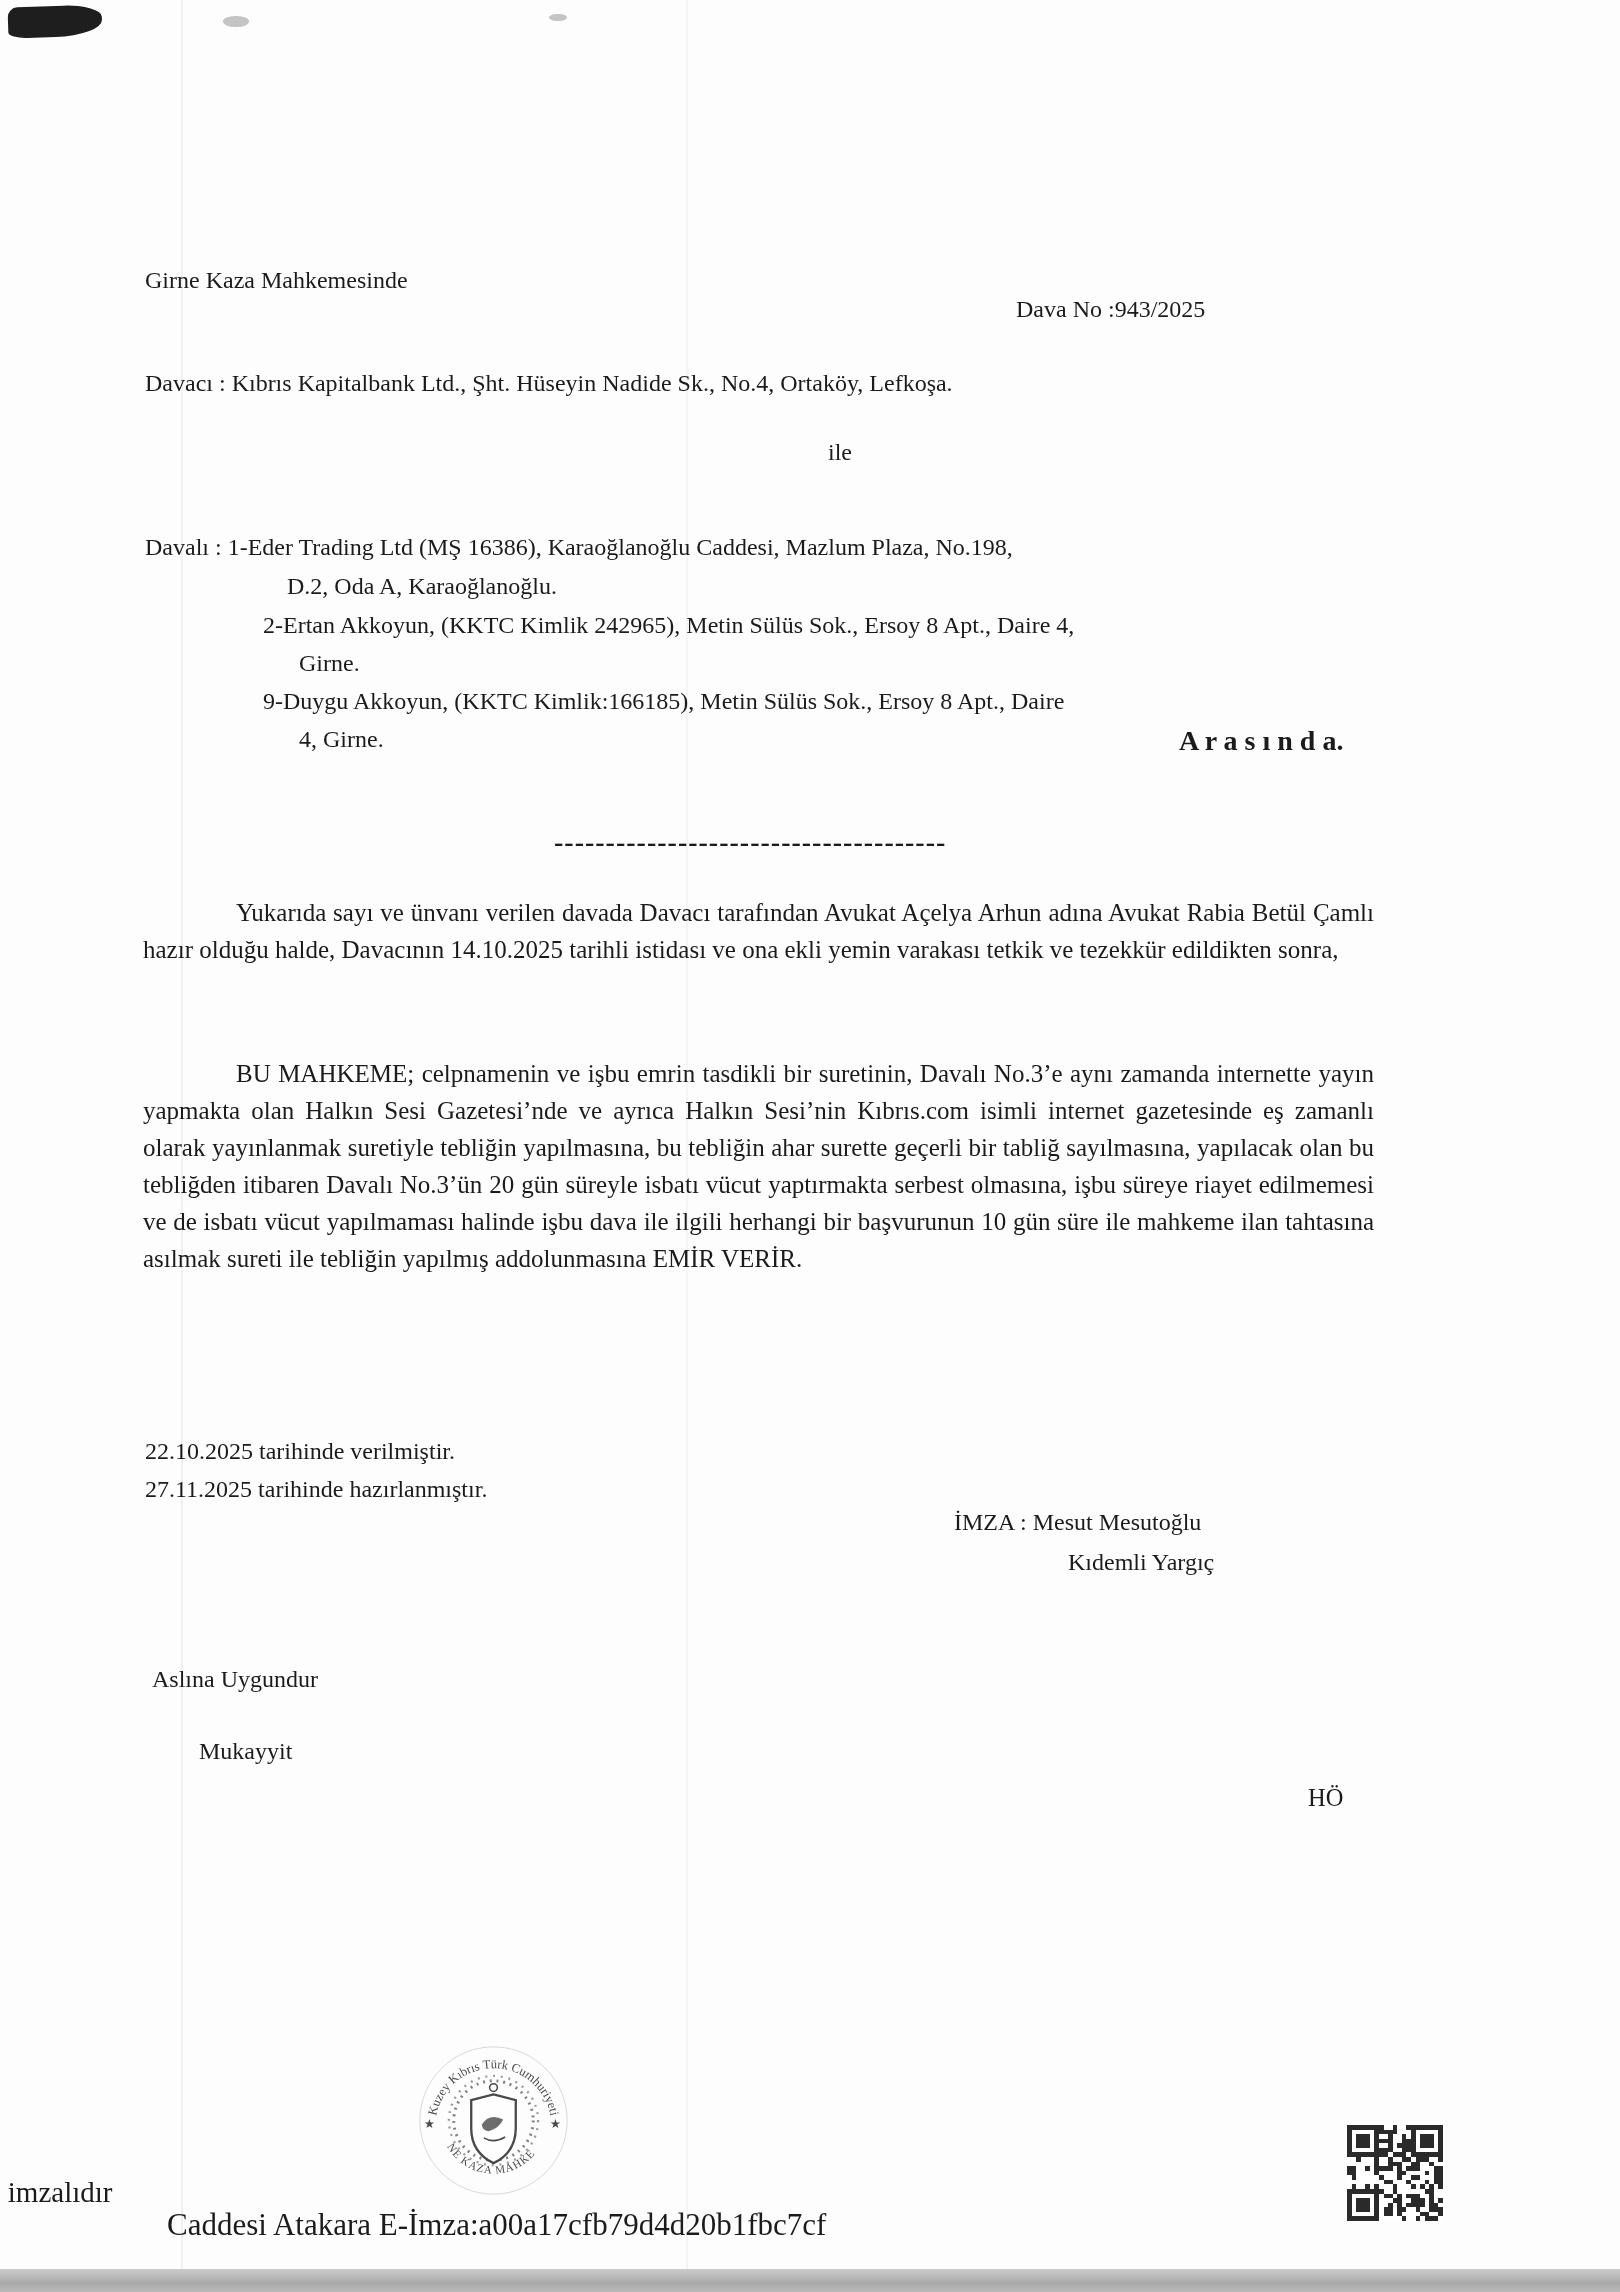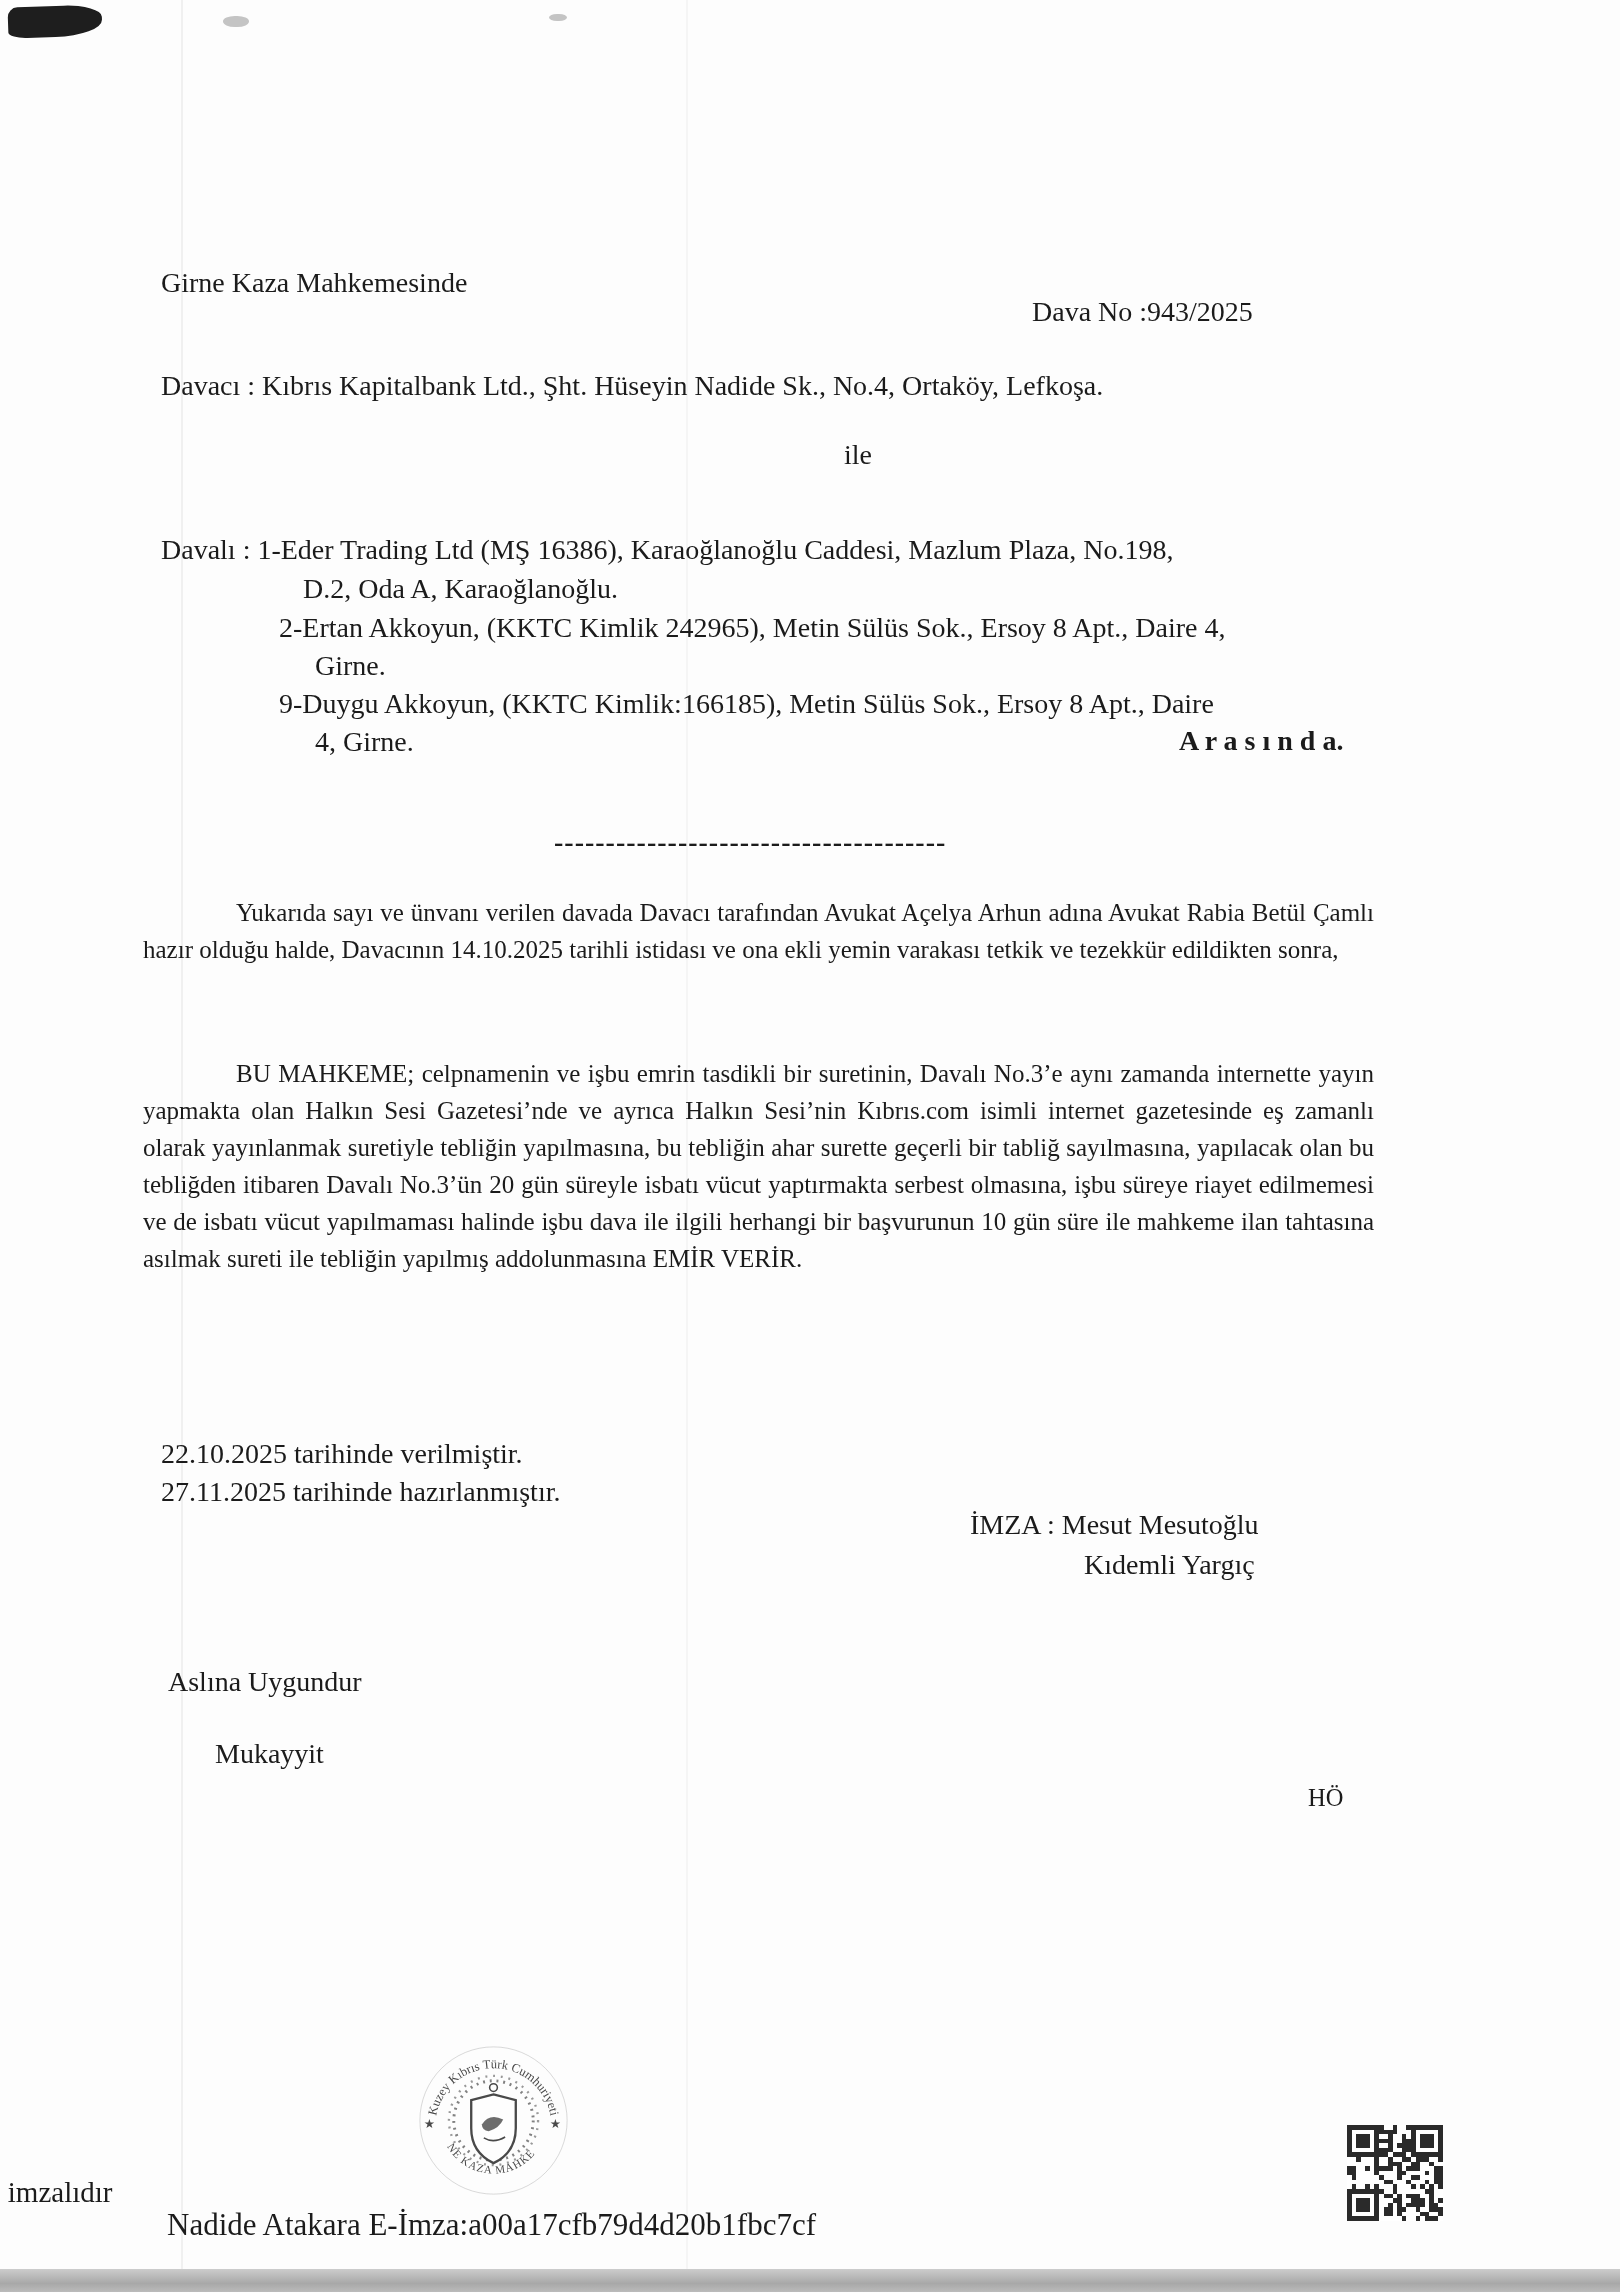--- a/index.html
+++ b/index.html
@@ -2,21 +2,21 @@
 <html><head>
 <meta charset="utf-8">
 <style>
   html,body{margin:0;padding:0;}
   body{
     width:1620px;height:2293px;position:relative;background:#fdfdfd;
     font-family:"Liberation Serif","DejaVu Serif",serif;color:#1b1b1b;
     overflow:hidden;
   }
   .abs{position:absolute;white-space:nowrap;}
-  .body-text{font-size:28px;margin-left:16px;}
+  .body-text{font-size:24px;}
   .para{
     position:absolute;left:143px;width:1231px;font-size:25px;line-height:37px;
     text-align:justify;text-indent:93px;white-space:normal;
   }
   .fold-line{position:absolute;top:0;bottom:0;width:2px;background:rgba(0,0,0,0.05);}
   .artifact{position:absolute;background:#1e1e1e;}
   .smudge{position:absolute;background:rgba(90,90,90,0.35);border-radius:50%;}
   .bottom-band{
     position:absolute;left:0;right:0;top:2269px;height:23.5px;
     background:linear-gradient(180deg,#cccccc 0%,#a8a8a8 60%,#bdbdbd 100%);
@@ -91,21 +91,21 @@
     <g>
       <circle cx="80" cy="46" r="4" fill="none" stroke="#222" stroke-width="1.6"></circle>
       <path d="M80,53 L103,59 L103,88 Q103,113 80,124 Q57,113 57,88 L57,59 Z" fill="#ffffff" stroke="#222" stroke-width="2.4"></path>
       <path d="M68,84 Q76,72 90,79 Q86,88 75,91 Q68,90 68,84 Z" fill="#222" opacity="0.8"></path>
       <path d="M70,98 Q80,104 92,97" fill="none" stroke="#222" stroke-width="1.6"></path>
     </g>
   </svg>
 </div>
 
 <div class="abs" style="left:7.8px;top:2176px;font-size:29px;">imzalıdır</div>
-<div class="abs" style="left:167px;top:2207px;font-size:31px;">Nadide Atakara E-İmza:a00a17cfb79d4d20b1fbc7cf</div>
+<div class="abs" style="left:167px;top:2207px;font-size:31px;">Caddesi Atakara E-İmza:a00a17cfb79d4d20b1fbc7cf</div>
 
 <div class="qr">
     <div class="b"></div>
     <div class="b"></div>
     <div class="b"></div>
     <div class="b"></div>
     <div class="b"></div>
     <div class="b"></div>
     <div class="b"></div>
     <div class="b"></div>

